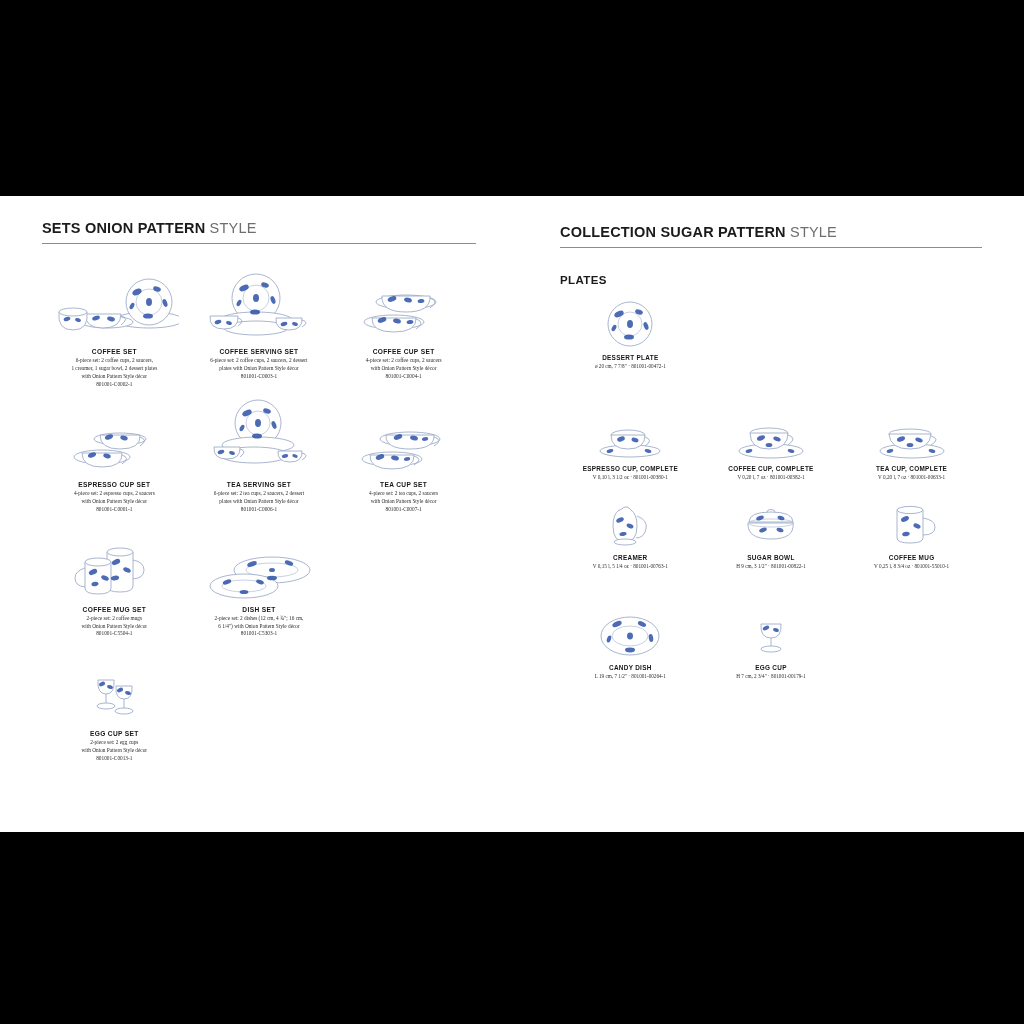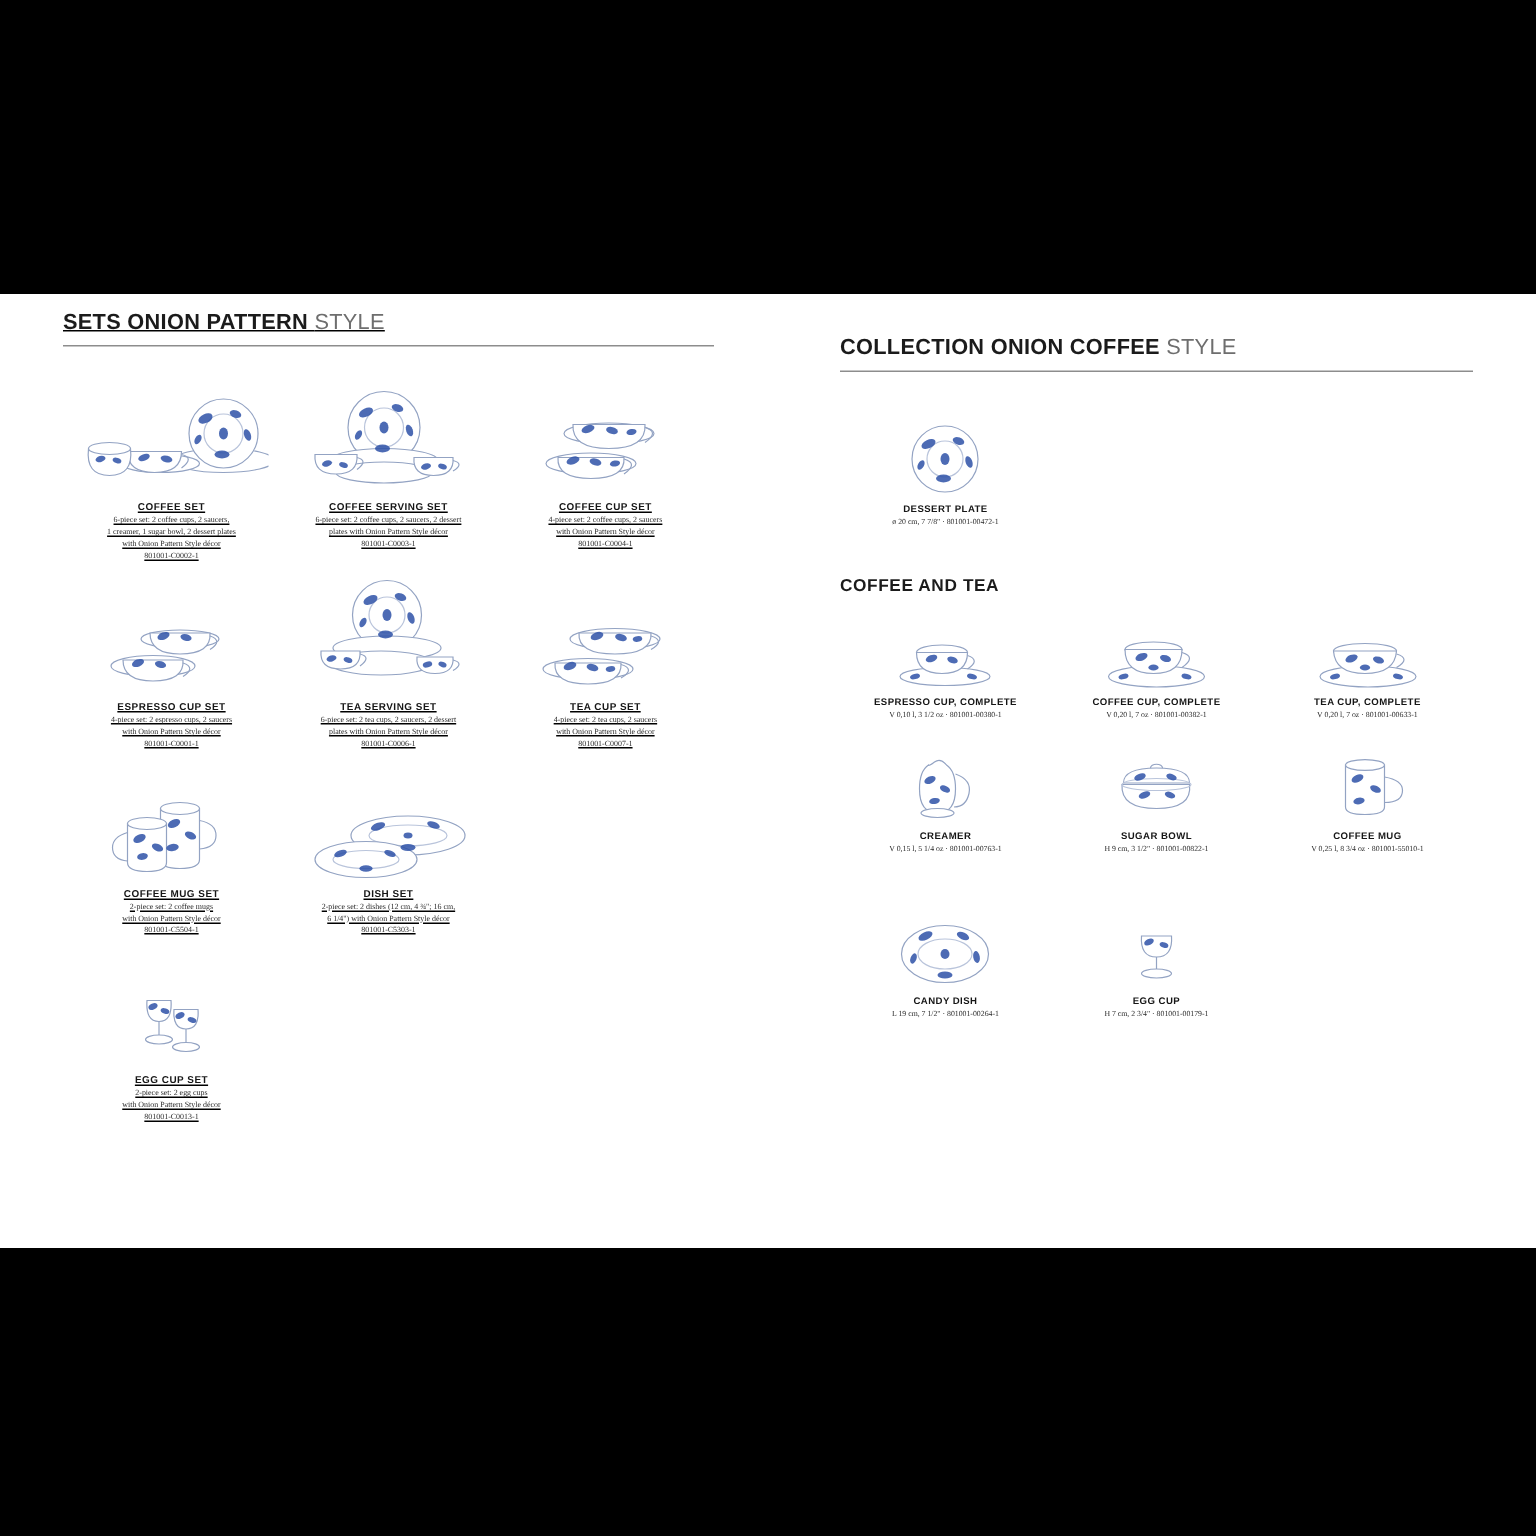--- a/index.html
+++ b/index.html
@@ -26,22 +26,21 @@
     width: 100%;
     height: 100%;
     box-sizing: border-box;
   }
   .col {
     box-sizing: border-box;
     position: relative;
   }
   .col-left {
     width: 512px;
-    padding: 11px 36px 0 42px;
-    text-decoration: underline;
+    padding: 24px 36px 0 42px;
   }
   .col-right {
     width: 512px;
     padding: 28px 42px 0 48px;
   }
   .page-title {
     font-family: "Liberation Sans", sans-serif;
     font-size: 14.5px;
     letter-spacing: 0.2px;
     color: #1b1b1b;
@@ -406,24 +405,25 @@
           <div class="desc" style="white-space:pre-line">2-piece set: 2 egg cups
 with Onion Pattern Style décor
 801001-C0013-1</div>
         </div>
 
       </div>
     </div>
 
     <div class="col col-right">
       <div class="page-title">
-        <b>COLLECTION ONION COFFEE </b><span class="light">STYLE</span>
+        <b>COLLECTION SUGAR PATTERN </b><span class="light">STYLE</span>
       </div>
       <hr class="title-rule">
 
+      <div class="section-head">PLATES</div>
       <div class="rgrid3">
         <div class="rcell">
           <div class="art">
             <svg width="70" height="56" viewBox="0 0 70 56">
               <g fill="#fff" stroke="#93a3c3" stroke-width="0.8">
                 <circle cx="35" cy="30" r="22"></circle>
                 <circle cx="35" cy="30" r="12" fill="none" stroke="#b9c4db"></circle>
               </g>
               <g fill="#2e52a8" opacity="0.85">
                 <ellipse cx="24" cy="20" rx="5" ry="2.8" transform="rotate(-25 24 20)"></ellipse>
@@ -437,21 +437,20 @@
           </div>
           <div class="name">DESSERT PLATE</div>
           <div class="desc">ø 20 cm, 7 7/8" · 801001-00472-1</div>
         </div>
         <div class="rcell"></div>
         <div class="rcell"></div>
       </div>
 
       <div class="spacer-sm"></div>
 
-      <div class="section-head">COFFEE AND TEA</div>
       <div class="rgrid3">
 
         <div class="rcell">
           <div class="art">
             <svg width="80" height="52" viewBox="0 0 80 52">
               <g fill="#fff" stroke="#93a3c3" stroke-width="0.8">
                 <ellipse cx="40" cy="42" rx="30" ry="6"></ellipse>
                 <ellipse cx="38" cy="26" rx="17" ry="5"></ellipse>
                 <path d="M21 26 q0 14 17 14 q17 0 17 -14 z"></path>
                 <path d="M55 28 q9 3 0 9" fill="none"></path>

